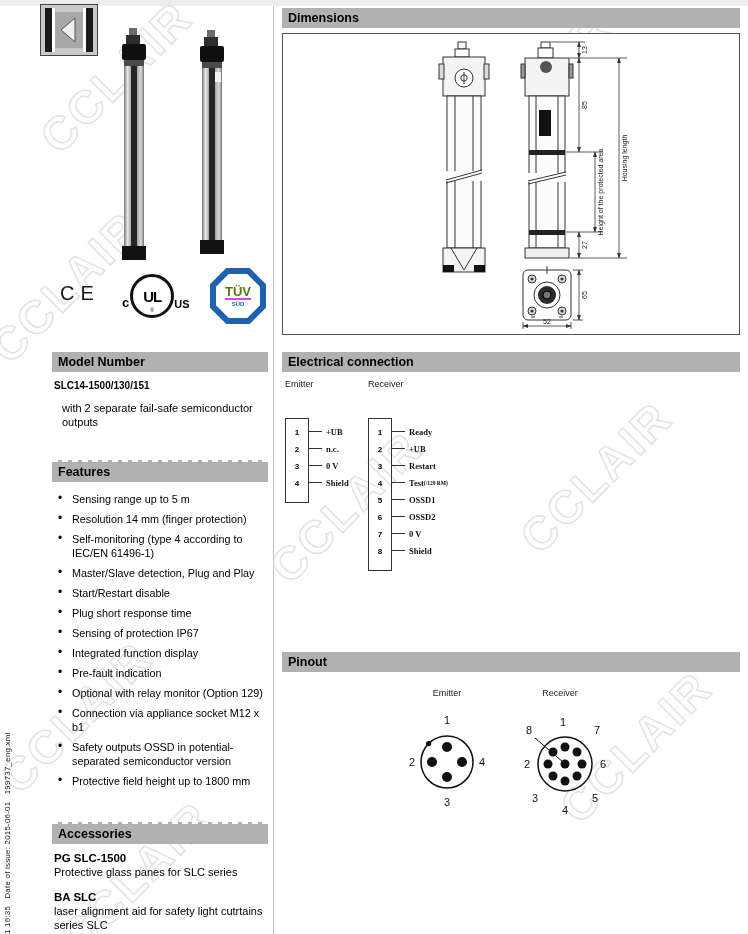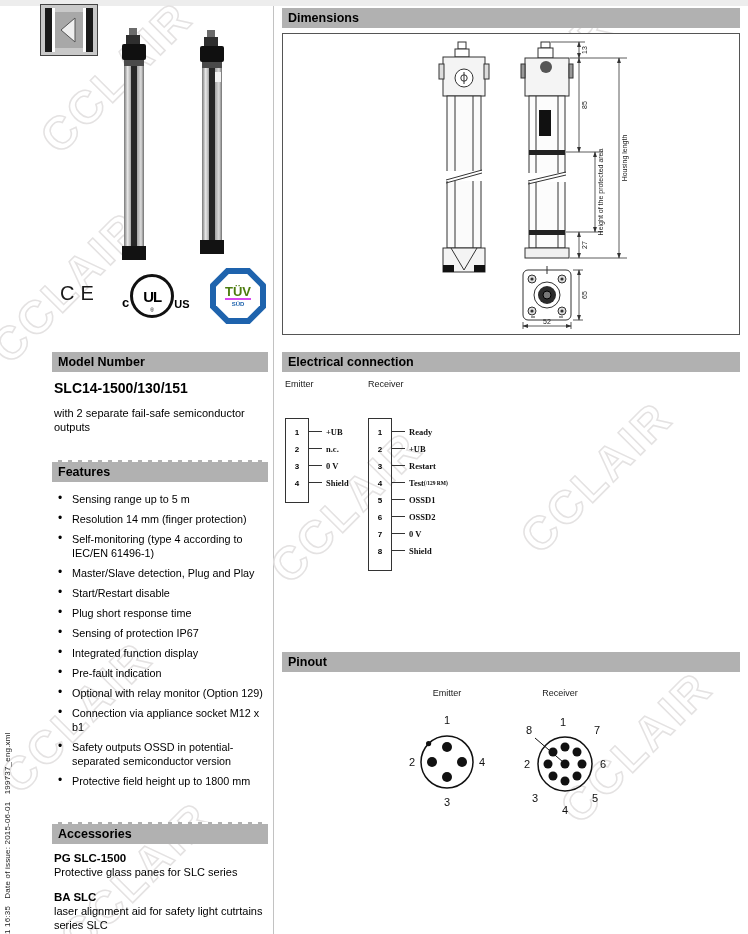--- a/index.html
+++ b/index.html
@@ -15,22 +15,22 @@
   
   .edge-note{position:absolute;left:3px;top:562px;height:372px;writing-mode:vertical-rl;
       transform:rotate(180deg);font-size:8px;color:#222;white-space:pre;letter-spacing:.2px;}
 
   
   .bar{background:#b1b1b1;font-weight:bold;font-size:12.5px;line-height:14px;padding:3px 6px;}
   .bar.dashed{border-top:2px dashed #fff;}
 
   
   .leftcol{position:absolute;left:52px;width:216px;}
-  .model-number{font-weight:bold;font-size:14px;margin:8px 0 10px 2px;}
-  .model-desc{font-size:11px;line-height:14px;margin-left:2px;width:210px;}
+  .model-number{font-weight:bold;font-size:10px;margin:8px 0 10px 2px;}
+  .model-desc{font-size:11px;line-height:14px;margin-left:10px;width:210px;}
   ul.features{list-style:none;margin:10px 0 0 0;padding:0 0 0 4px;}
   ul.features li{position:relative;padding-left:16px;font-size:10.8px;line-height:14px;margin-bottom:6px;width:196px;}
   ul.features li::before{content:"•";position:absolute;left:2px;top:-1px;font-size:12px;}
   .acc-name{font-weight:bold;font-size:11.5px;margin:8px 0 1px 2px;}
   .acc-desc{font-size:11px;line-height:14px;margin-left:2px;width:212px;}
 
   
   .hdr-icon{position:absolute;left:40px;top:4px;}
 
   

